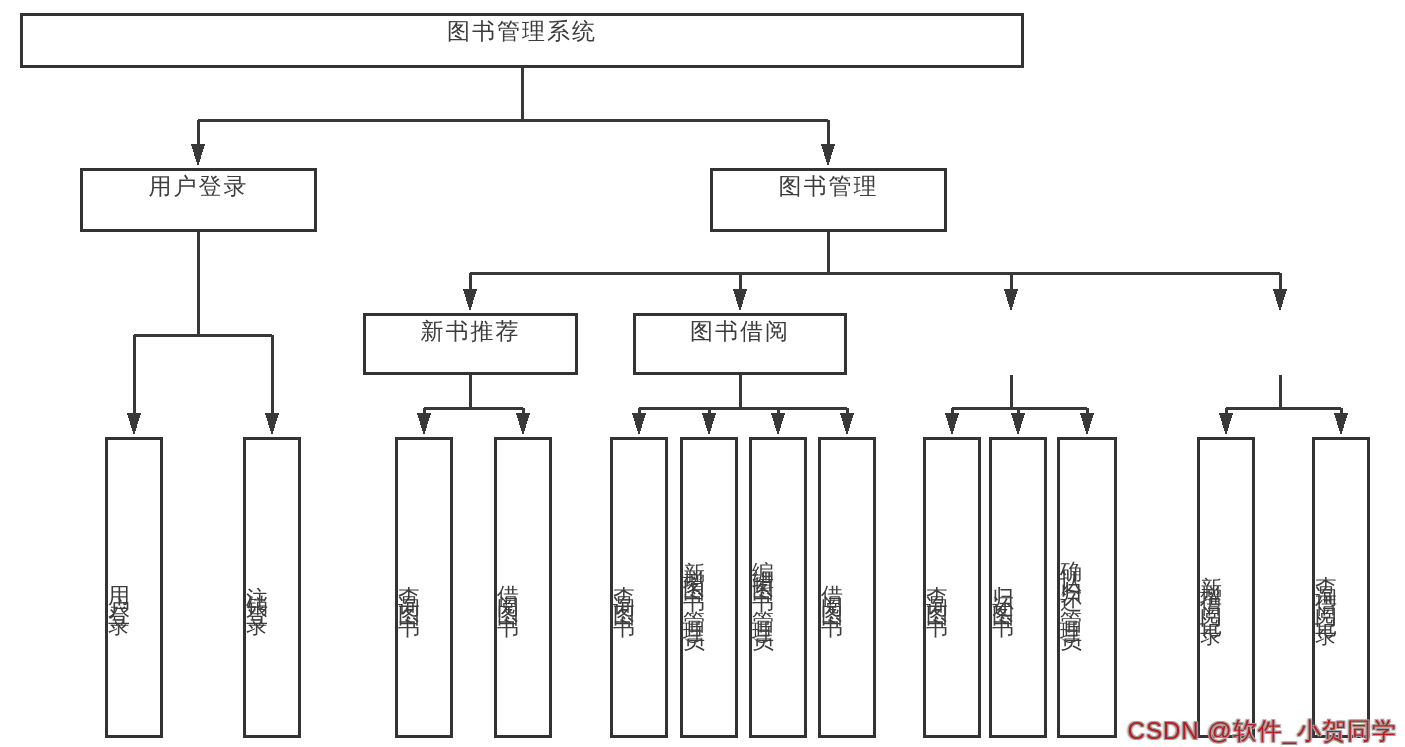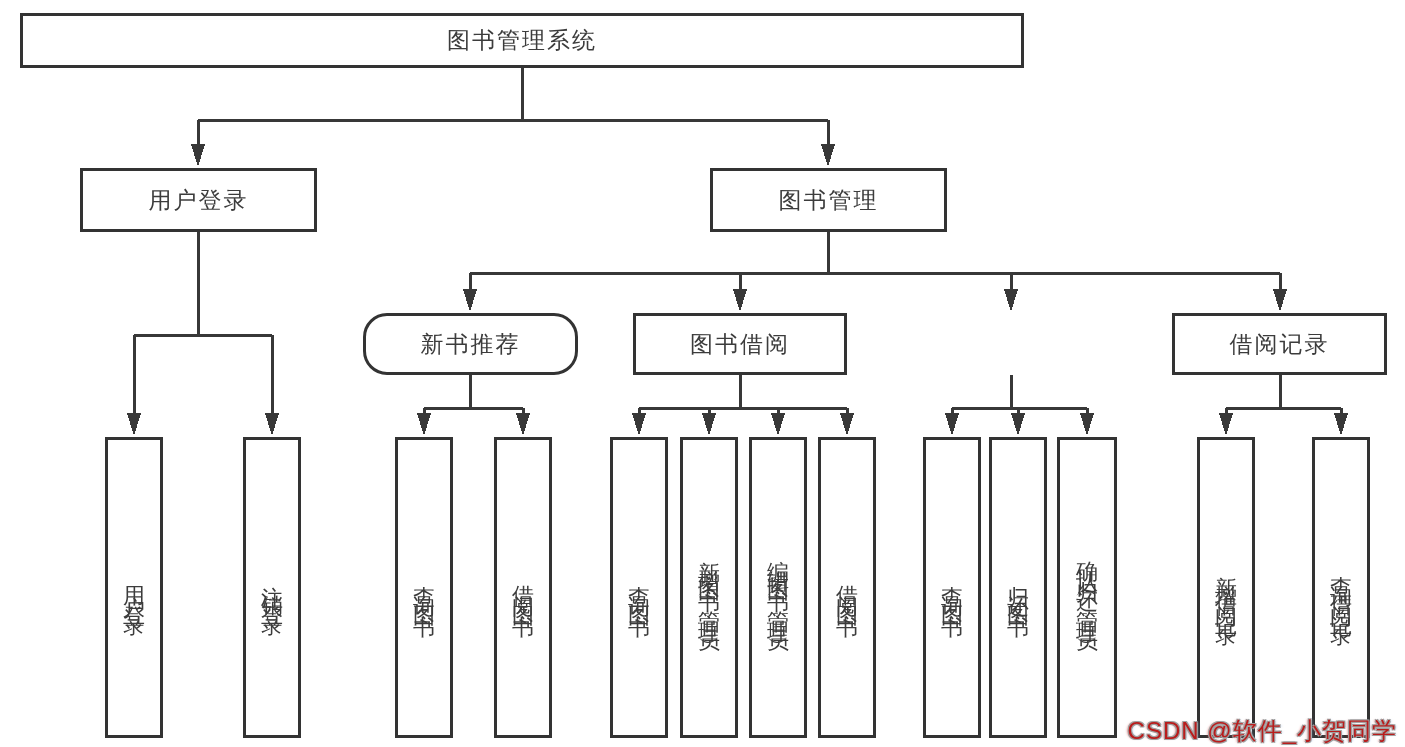--- a/index.html
+++ b/index.html
@@ -12,21 +12,20 @@
   }
   svg.connectors{position:absolute;left:0;top:0;width:1405px;height:747px;}
   svg.connectors path{stroke:#383838;stroke-width:3;fill:none;}
   svg.connectors polygon{fill:#383838;stroke:none;}
   .node{
     position:absolute;
     box-sizing:border-box;
     background:#ffffff;
     border:3px solid #333333;
     display:flex;
-    align-items:center;
     justify-content:center;
     color:#3c3c3c;
   }
   .node.h{font-size:23px;letter-spacing:2px;}
   .node.leaf{
     font-size:22px;
     writing-mode:vertical-lr;
     text-orientation:mixed;
     letter-spacing:10px;
     line-height:1;
@@ -110,28 +109,25 @@
     <span>图书管理系统</span>
   </div>
 
   <div class="node h" style="left:80px;top:168px;width:237px;height:64px;">
     <span>用户登录</span>
   </div>
   <div class="node h" style="left:710px;top:168px;width:237px;height:64px;">
     <span>图书管理</span>
   </div>
 
-  <div class="node h" style="left:363px;top:313px;width:215px;height:62px;border-radius:24px;">
+  <div class="node h" style="left:363px;top:313px;width:215px;height:62px;">
     <span>新书推荐</span>
   </div>
   <div class="node h" style="left:633px;top:313px;width:214px;height:62px;font-family:Liberation Serif, serif;">
     <span>图书借阅</span>
-  </div>
-  <div class="node h" style="left:1172px;top:313px;width:215px;height:62px;">
-    <span>借阅记录</span>
   </div>
 
   <div class="node leaf" style="left:105px;top:437px;width:58px;height:301px;">
     <span>用户登录</span>
   </div>
   <div class="node leaf" style="left:243px;top:437px;width:58px;height:301px;">
     <span>注销登录</span>
   </div>
 
   <div class="node leaf" style="left:395px;top:437px;width:58px;height:301px;">

